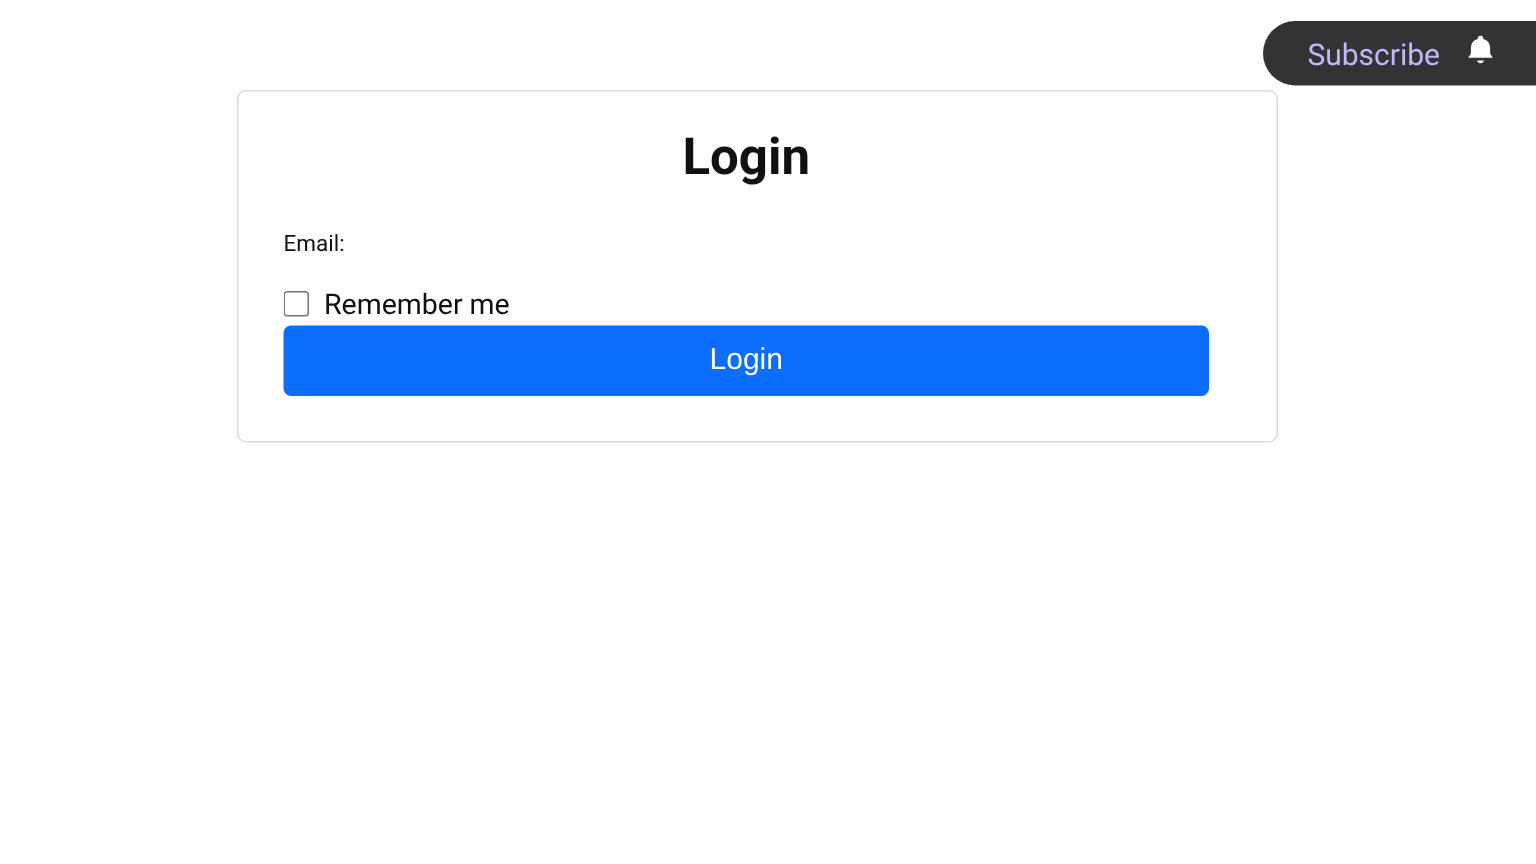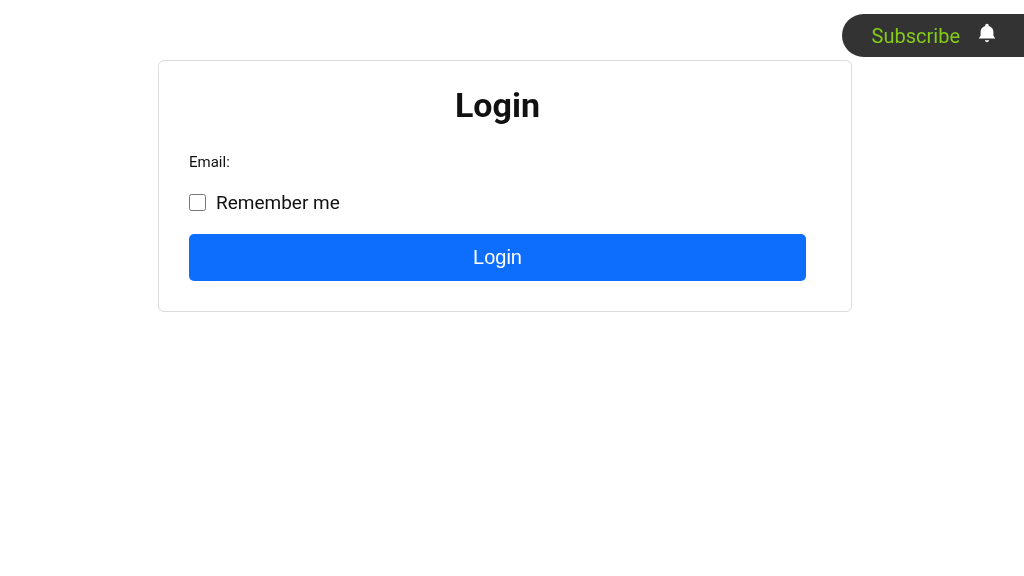--- a/index.html
+++ b/index.html
@@ -8,21 +8,21 @@
     height: 576px;
     font-family: -apple-system, BlinkMacSystemFont, "Segoe UI", Roboto, "Helvetica Neue", Arial, sans-serif;
     background: #fff;
     position: relative;
   }
   .subscribe-pill {
     position: absolute;
     top: 14px;
     right: 0;
     background: #333333;
-    color: #84cc16;
+    color: #c4b5fd;
     display: flex;
     align-items: center;
     gap: 16px;
     padding: 8px 26px 8px 30px;
     border-top-left-radius: 24px;
     border-bottom-left-radius: 24px;
     font-size: 20px;
     font-weight: 400;
     cursor: pointer;
   }
@@ -59,21 +59,21 @@
     padding: 12px 14px;
     font-size: 19px;
     color: #333;
     outline: none;
   }
   .form-group input::placeholder { color: #8a8a8a; }
   .check-row {
     display: flex;
     align-items: center;
     gap: 10px;
-    margin-bottom: 20px;
+    margin-bottom: 3px;
   }
   .check-row input[type="checkbox"] {
     width: 17px;
     height: 17px;
     border: 1px solid #999;
     border-radius: 3px;
     cursor: pointer;
   }
   .check-row span { font-size: 19px; color: #111; }
   .login-btn {

